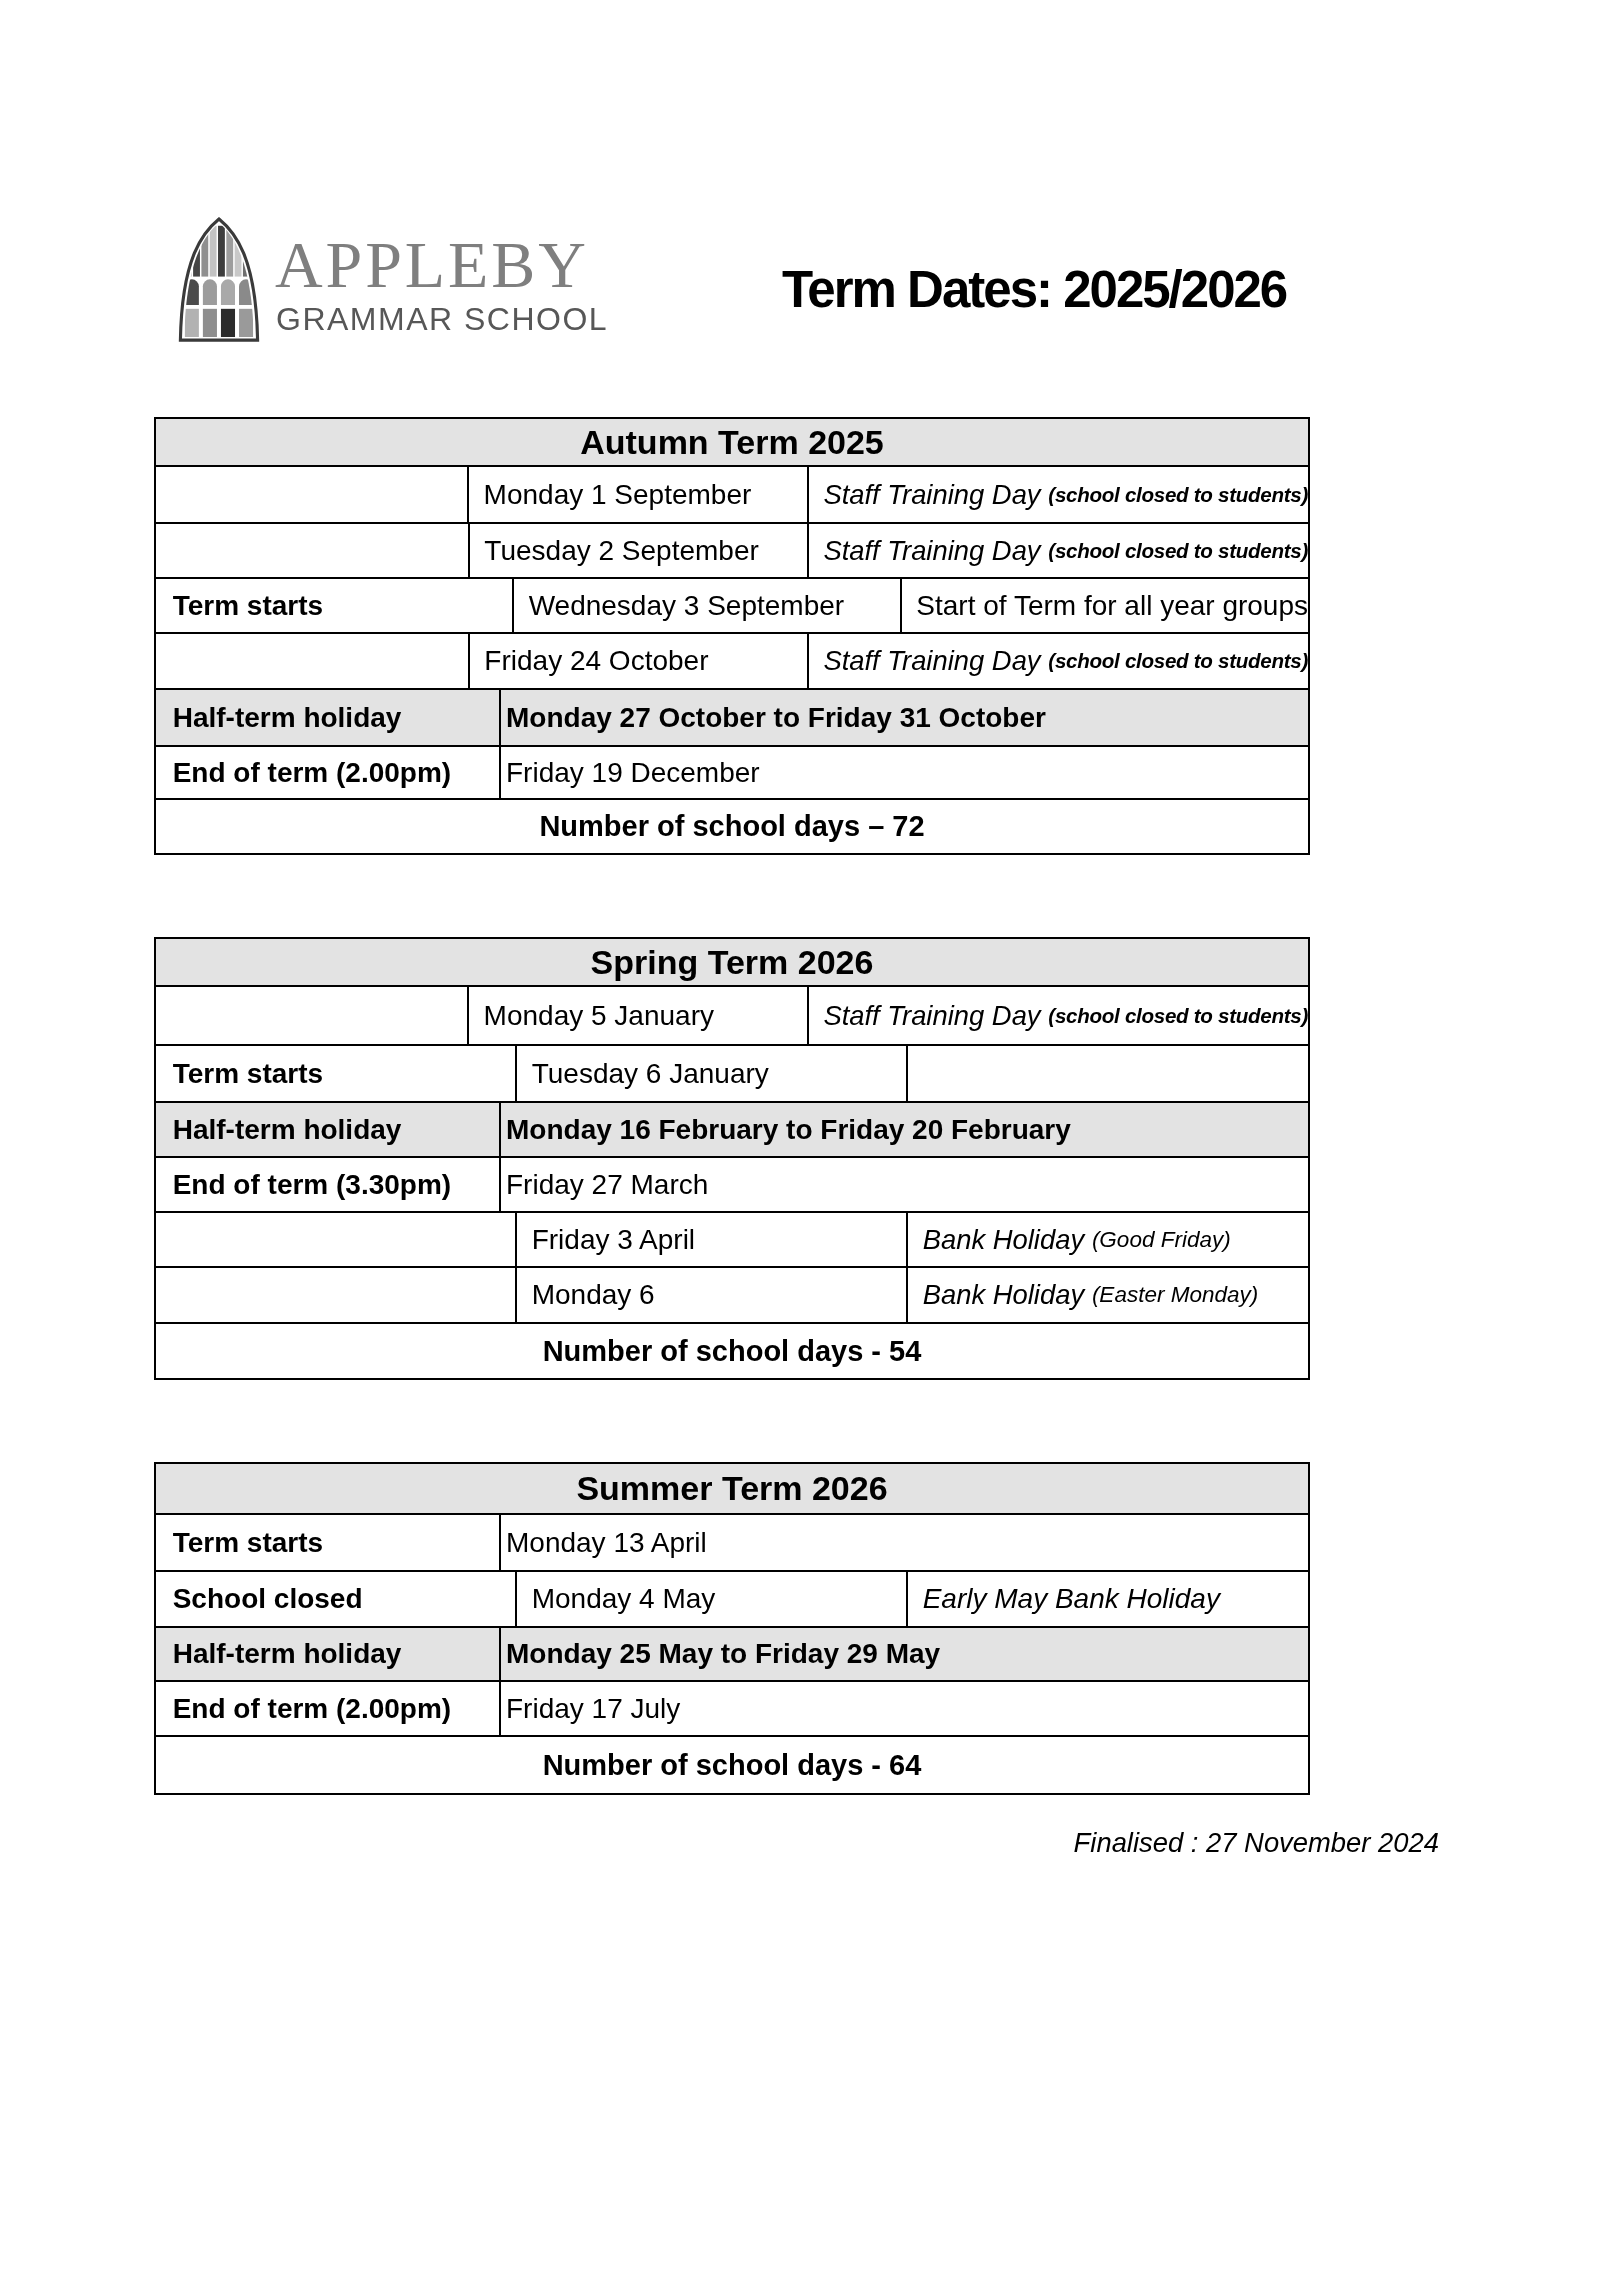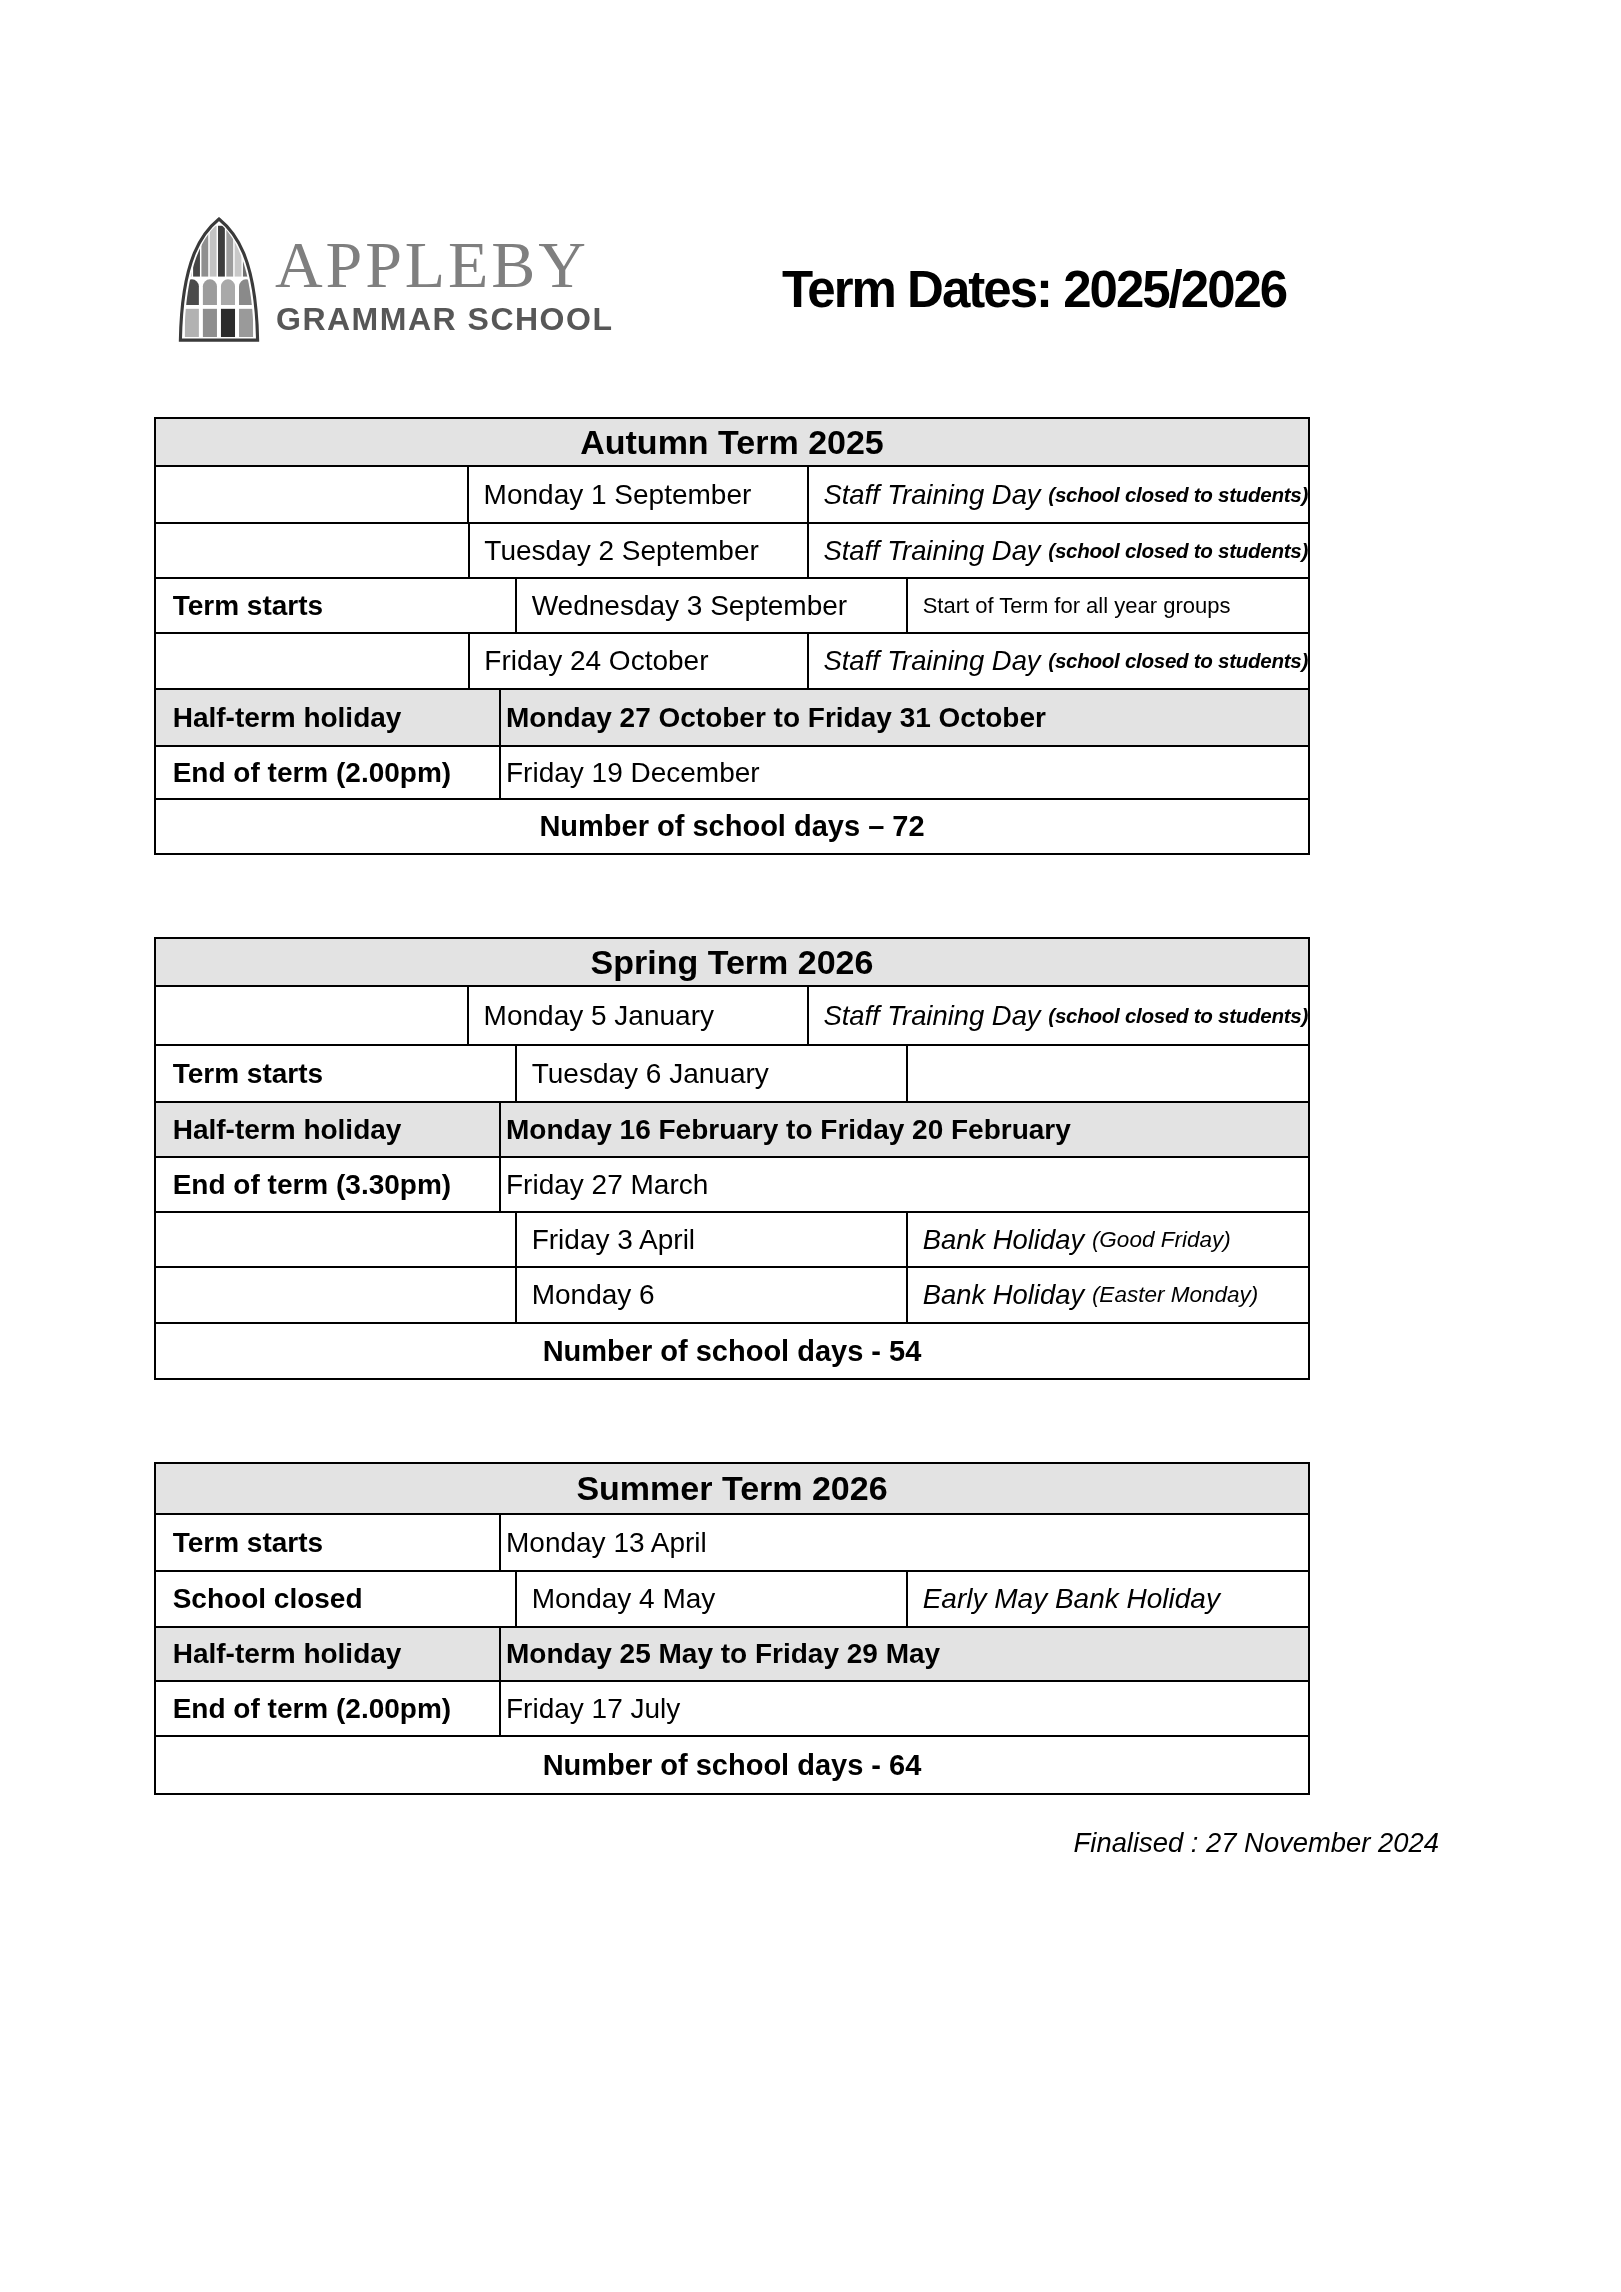--- a/index.html
+++ b/index.html
@@ -16,21 +16,21 @@
   .logo-window { position:absolute; left:173px; top:216px; width:92px; height:128px; }
   .logo-name {
     position:absolute; left:275px; top:232px;
     font-family:Liberation Serif, serif;
     font-size:66px; line-height:1; color:#7f7f7f; letter-spacing:2.9px;
     font-weight:400;
   }
   .logo-subname {
     position:absolute; left:276px; top:303px;
     font-size:32px; line-height:1; color:#575757;
-    font-weight:bold; letter-spacing:1.5px;
+    font-weight:normal; letter-spacing:1.5px;
   }
   .page-title {
     position:absolute; left:782px; top:261px; width:549px;
     font-size:51px; line-height:1.15; font-weight:bold; color:#000;
     letter-spacing:-2px; white-space:nowrap;
   }
 
   
   .term-table {
     position:absolute; left:154px; width:1156px;
@@ -50,21 +50,21 @@
   .cell { display:flex; align-items:center; font-size:28px; }
   .c1 { width:343px; padding-left:16.7px; font-weight:bold; }
   .c2 { width:375px; border-left:2px solid #000; padding-left:14.7px; }
   .c3 { flex:1; border-left:2px solid #000; padding-left:14.7px; white-space:nowrap; }
   .cspan { flex:1; border-left:2px solid #000; padding-left:5px; }
   .bold { font-weight:bold; }
 
   .note { font-style:italic; font-size:27.4px; }
   .detail { font-style:italic; font-weight:bold; font-size:20.6px; margin-left:7.8px; letter-spacing:-0.3px; }
   .detail.light { font-weight:normal; font-size:22.5px; letter-spacing:0; }
-  .plain-note { font-size:22px; }
+  .plain-note { font-size:28px; }
 
   .t-footer {
     display:flex; align-items:center; justify-content:center;
     border-top:2.9px solid #000;
     font-size:29px; font-weight:bold;
   }
 
   .finalised {
     position:absolute; top:1827px; right:182px;
     font-size:27.4px; font-style:italic; color:#000;

